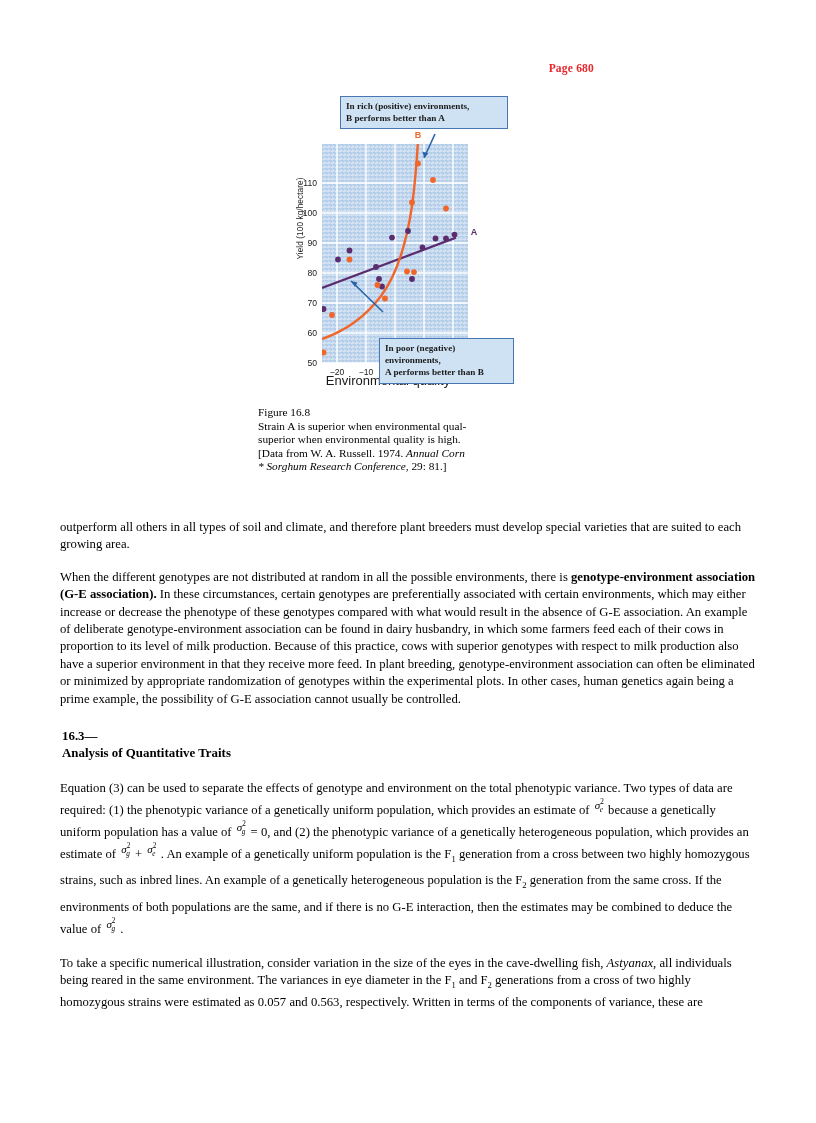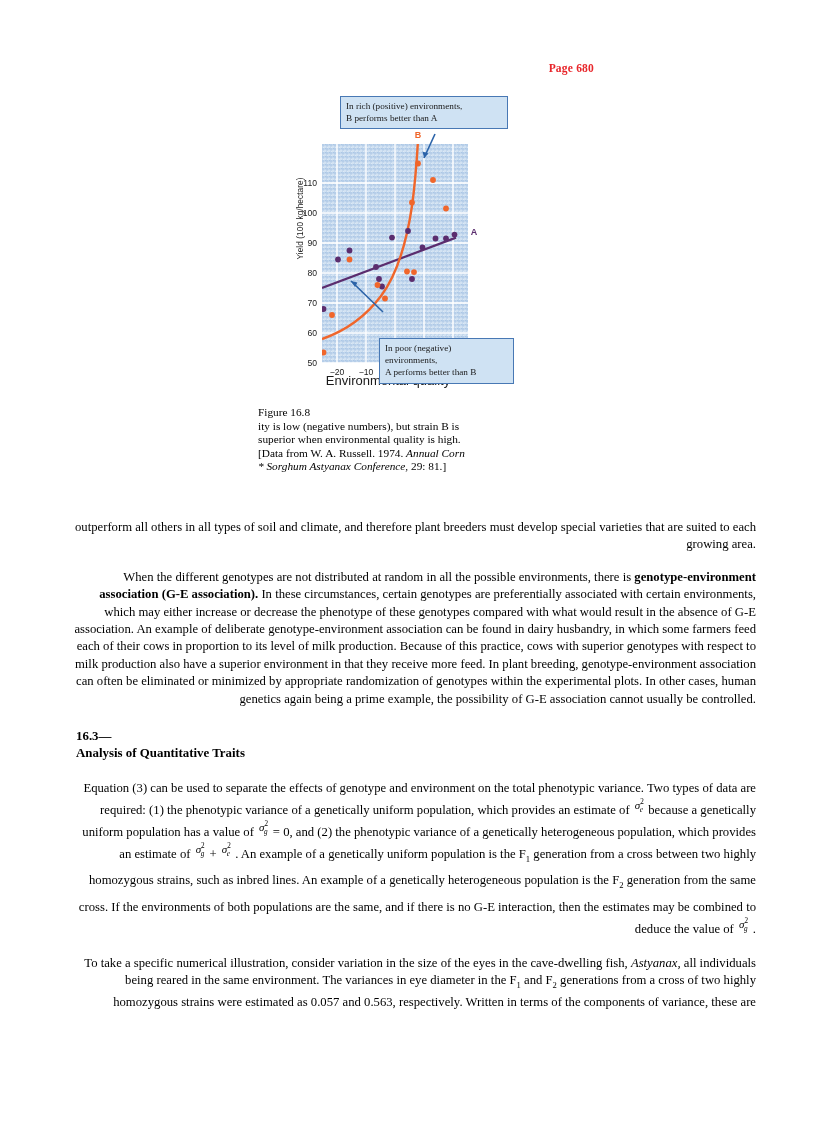--- a/index.html
+++ b/index.html
@@ -56,20 +56,21 @@
     background: #cfe2f3;
     border: 1px solid #4878b4;
     color: #1a1a1a;
     font-family: "Liberation Serif", serif;
     font-size: 9.2px;
     line-height: 12.2px;
     padding: 3px 5px 4px 5px;
     box-sizing: border-box;
     z-index: 6;
     white-space: pre-line;
+    font-weight: bold;
   }
   .callout-top {
     left: 62px;
     top: 0px;
     width: 168px;
   }
   .callout-bottom {
     left: 101px;
     top: 206px;
     width: 135px;
@@ -132,31 +133,30 @@
     left: 60px;
     top: 519px;
     width: 696px;
     font-family: "Liberation Serif", serif;
     font-size: 12.7px;
     line-height: 17.4px;
     color: #000;
     text-align: left;
   }
   .body-text p {
-    margin: 0 0 15px 12px;
-    text-align: right;
+    margin: 0 0 15px 0;
   }
   .bold { font-weight: bold; }
   .ital { font-style: italic; }
 
   .section-head {
     font-weight: bold;
     font-size: 12.9px;
     line-height: 17.4px;
-    margin: 20px 0 14px 16px;
+    margin: 20px 0 14px 2px;
   }
   .section-head .sh-line { display: block; }
 
   
   .math {
     display: inline-block;
     position: relative;
     font-family: "Liberation Serif", serif;
     font-style: italic;
     font-size: 11px;
@@ -298,24 +298,24 @@
 
       <div class="callout callout-top">In rich (positive) environments,
 B performs better than A</div>
       <div class="callout callout-bottom">In poor (negative)
 environments,
 A performs better than B</div>
     </div>
 
     <div class="figure-caption">
       <span class="cap-line">Figure 16.8</span>
-      <span class="cap-line">ity is low (negative numbers), but strain B is</span>
+      <span class="cap-line">Strain A is superior when environmental qual-</span>
       <span class="cap-line">superior when environmental quality is high.</span>
       <span class="cap-line"><span>[Data from W. A. Russell. 1974. </span><span class="cap-italic">Annual Corn</span></span>
-      <span class="cap-line"><span class="cap-italic">* Sorghum Astyanax Conference</span><span>, 29: 81.]</span></span>
+      <span class="cap-line"><span class="cap-italic">* Sorghum Research Conference</span><span>, 29: 81.]</span></span>
     </div>
   </div>
 
   <div class="body-text">
 
     <p><span>outperform all others in all types of soil and climate, and therefore plant breeders must develop special varieties that are suited to each growing area.</span></p>
 
     <p><span>When the different genotypes are not distributed at random in all the possible environments, there is </span><span class="bold">genotype-environment association (G-E association).</span><span> In these circumstances, certain genotypes are preferentially associated with certain environments, which may either increase or decrease the phenotype of these genotypes compared with what would result in the absence of G-E association. An example of deliberate genotype-environment association can be found in dairy husbandry, in which some farmers feed each of their cows in proportion to its level of milk production. Because of this practice, cows with superior genotypes with respect to milk production also have a superior environment in that they receive more feed. In plant breeding, genotype-environment association can often be eliminated or minimized by appropriate randomization of genotypes within the experimental plots. In other cases, human genetics again being a prime example, the possibility of G-E association cannot usually be controlled.</span></p>
 
     <div class="section-head">

